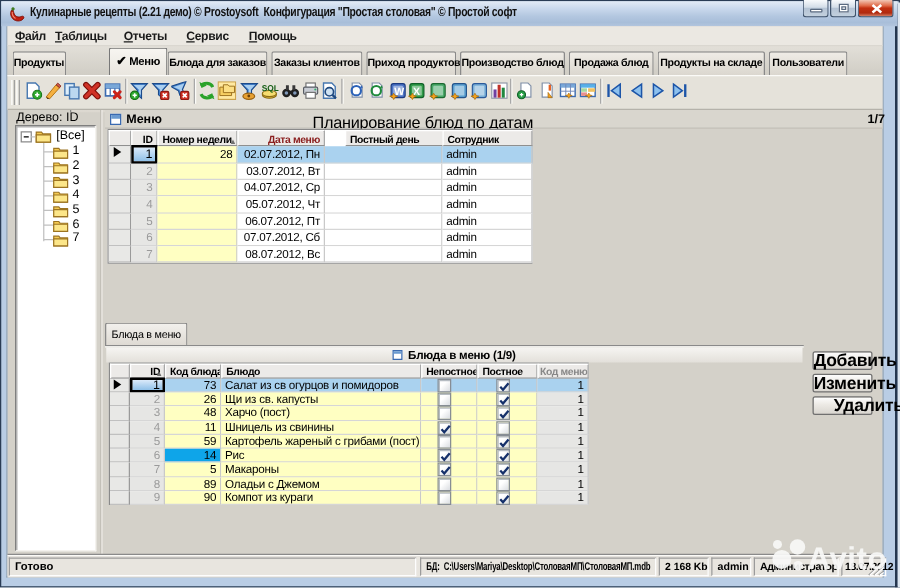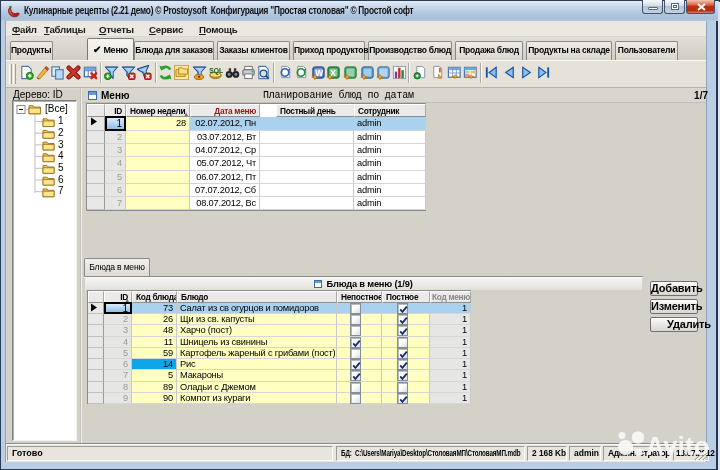--- a/index.html
+++ b/index.html
@@ -4,21 +4,21 @@
 *{margin:0;padding:0;box-sizing:border-box}
 html,body{width:720px;height:470px;overflow:hidden}
 body{position:relative;font-family:"Liberation Sans",sans-serif;background:#b9cde5;font-size:10px;color:#000}
 .a{position:absolute}
 .tb-btn{position:absolute;top:0;height:14px;border:1px solid #40536b;border-top:none;border-radius:0 0 3px 3px}
 .cell{position:absolute;overflow:hidden;white-space:nowrap}
 .hc{background:#eceae8;border-right:1px solid #a8a8a8;border-bottom:1px solid #8f8f8f;border-top:1px solid #fff;border-left:1px solid #fff;font-size:8.3px;font-weight:bold;line-height:12px;padding:0 3px;letter-spacing:-0.3px}
 .num{text-align:right;padding-right:3px}
 .gridcell{border-right:1px solid #c9c9c9;border-bottom:1px solid #d6d6d6;font-size:9.3px;padding:0 3px;line-height:12px;letter-spacing:-0.2px}
 .sel{background:#e8e8e6;border-right:1px solid #9a9a9a;border-bottom:1px solid #c0c0c0}
-.btn3{position:absolute;left:650px;width:48px;height:15px;border:1px solid #707070;border-radius:2px;background:linear-gradient(#fdfdfd,#ece9e4 45%,#d9d6d0);font-weight:bold;font-size:11px;text-align:center;line-height:13px;letter-spacing:-0.2px}
+.btn3{position:absolute;left:650px;width:48px;height:15px;border:1px solid #707070;border-radius:2px;background:linear-gradient(#fdfdfd,#ece9e4 45%,#d9d6d0);font-weight:bold;font-size:14px;text-align:center;line-height:13px;letter-spacing:-0.2px}
 .sb{position:absolute;top:446px;height:15px;border:1px solid;border-color:#9b9b9b #fdfdfd #fdfdfd #9b9b9b;font-size:9px;font-weight:bold;line-height:13px;padding:0 4px;overflow:visible;white-space:nowrap}
 .chk{position:absolute;width:11px;height:11px;border:1px solid #878d94;background:linear-gradient(135deg,#ffffff 40%,#dadde1);box-shadow:inset 1px 1px 0 #b6bcc2}
 .chk svg{position:absolute;left:0;top:0}
 </style></head><body>
 <div class="a" style="left:0;top:0;width:720px;height:470px;border:1px solid #2a3c55;"></div>
 <div class="a" style="left:718px;top:2px;width:2px;height:468px;background:#dde6f0;"></div>
 <div class="a" style="left:716px;top:3px;width:2px;height:467px;background:#24364f;"></div>
 <div class="a" style="left:1px;top:1px;width:717px;height:20px;background:linear-gradient(180deg,#e3ebf6 0%,#c9d8ec 30%,#b3c7e0 60%,#a8bed9 85%,#b2c5de 100%);"></div>
 <div class="a" style="left:5px;top:21px;width:702px;height:441px;background:#d4d1c9;border:1px solid #8fa5bd;border-top:none;"></div>
 <svg class="a" style="left:6px;top:4px" width="14" height="14" viewBox="0 0 14 14">
@@ -291,21 +291,21 @@
 <div class="a" style="left:58px;top:139px;font-size:10px;">3</div>
 <div class="a" style="left:58px;top:150px;font-size:10px;">4</div>
 <div class="a" style="left:58px;top:162px;font-size:10px;">5</div>
 <div class="a" style="left:58px;top:174px;font-size:10px;">6</div>
 <div class="a" style="left:58px;top:185px;font-size:10px;">7</div>
 <div class="a" style="left:84px;top:88px;width:622px;height:15px;background:#d9d6ce;border-bottom:1px solid #c2bfb7;"></div>
 <div class="a" style="left:88px;top:91px;width:9px;height:9px;background:#fff;border:1px solid #3a6ab0;">
     <div class="a" style="left:0;top:0;width:7px;height:2.5px;background:#6a9ad0"></div>
   </div>
 <div class="a" style="left:101px;top:90px;font-size:10px;font-weight:bold;">Меню</div>
-<div class="a" style="left:263px;top:90px;font-size:10px;letter-spacing:-0.2px;font-family:Liberation Mono, monospace;">Планирование блюд по датам</div>
+<div class="a" style="left:250px;top:90px;font-size:13px;letter-spacing:-0.2px;">Планирование блюд по датам</div>
 <div class="a" style="left:688px;top:90px;width:20px;font-size:10px;font-weight:bold;text-align:right;">1/7</div>
 <div class="a" style="left:86px;top:103px;width:340px;height:108px;background:#fff;border:1px solid #8a8a8a;"></div>
 <div class="cell hc" style="left:87px;top:104px;width:18px;height:13px;"></div>
 <div class="cell hc" style="left:105px;top:104px;width:21px;height:13px;text-align:right;">ID</div>
 <div class="cell hc" style="left:126px;top:104px;width:64px;height:13px;">Номер недели<span style="position:absolute;right:0px;top:3px;font-size:6px;color:#707070">▲</span></div>
 <div class="cell hc" style="left:190px;top:104px;width:70px;height:13px;text-align:right;color:#8b2020;">Дата меню</div>
 <div class="cell hc" style="left:260px;top:104px;width:94px;height:13px;margin-left:16px;">Постный день</div>
 <div class="cell hc" style="left:354px;top:104px;width:72px;height:13px;">Сотрудник</div>
 <div class="cell sel" style="left:87px;top:117px;width:18px;height:14px;"><svg width="8" height="9" viewBox="0 0 8 9" style="margin-left:3px">
       <path d="M1,0.5 L7,4.5 L1,8.5 Z" fill="#000"></path>

